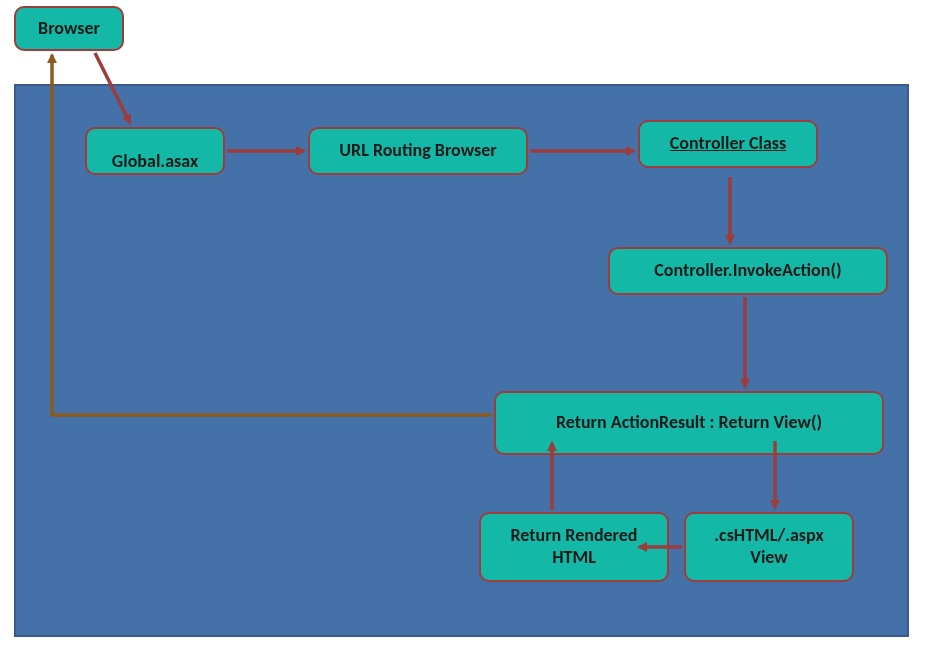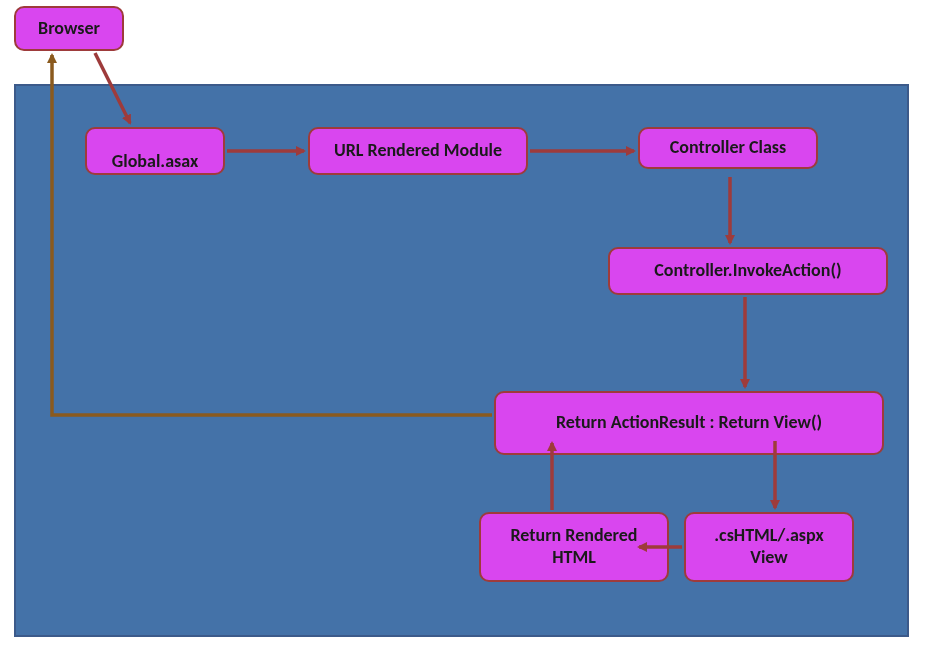--- a/index.html
+++ b/index.html
@@ -18,21 +18,21 @@
     left: 14px;
     top: 84px;
     width: 895px;
     height: 553px;
     background: #4472A8;
     border: 2px solid #3c5a8a;
     box-sizing: border-box;
   }
   .node {
     position: absolute;
-    background: #d946ef;
+    background: #14b8a6;
     border: 2px solid #9E3B3B;
     border-radius: 10px;
     display: flex;
     align-items: center;
     justify-content: center;
     text-align: center;
     color: #1a1a1a;
     font-size: 18px;
     padding: 0 14px;
     box-sizing: border-box;
@@ -54,24 +54,24 @@
 
 <div class="node" style="left:14px; top:6px; width:110px; height:45px;">
   <span>Browser</span>
 </div>
 
 <div class="node" style="left:85px; top:127px; width:140px; height:48px;align-items:flex-end;">
   <span>Global.asax</span>
 </div>
 
 <div class="node" style="left:308px; top:127px; width:220px; height:48px;">
-  <span>URL Rendered Module</span>
+  <span>URL Routing Browser</span>
 </div>
 
-<div class="node" style="left:638px; top:127px; width:180px; height:42px;">
+<div class="node" style="left:638px; top:120px; width:180px; height:48px;text-decoration:underline;">
   <span>Controller Class</span>
 </div>
 
 <div class="node" style="left:608px; top:247px; width:280px; height:48px;">
   <span>Controller.InvokeAction()</span>
 </div>
 
 <div class="node" style="left:494px; top:391px; width:390px; height:64px;">
   <span>Return ActionResult : Return View()</span>
 </div>

